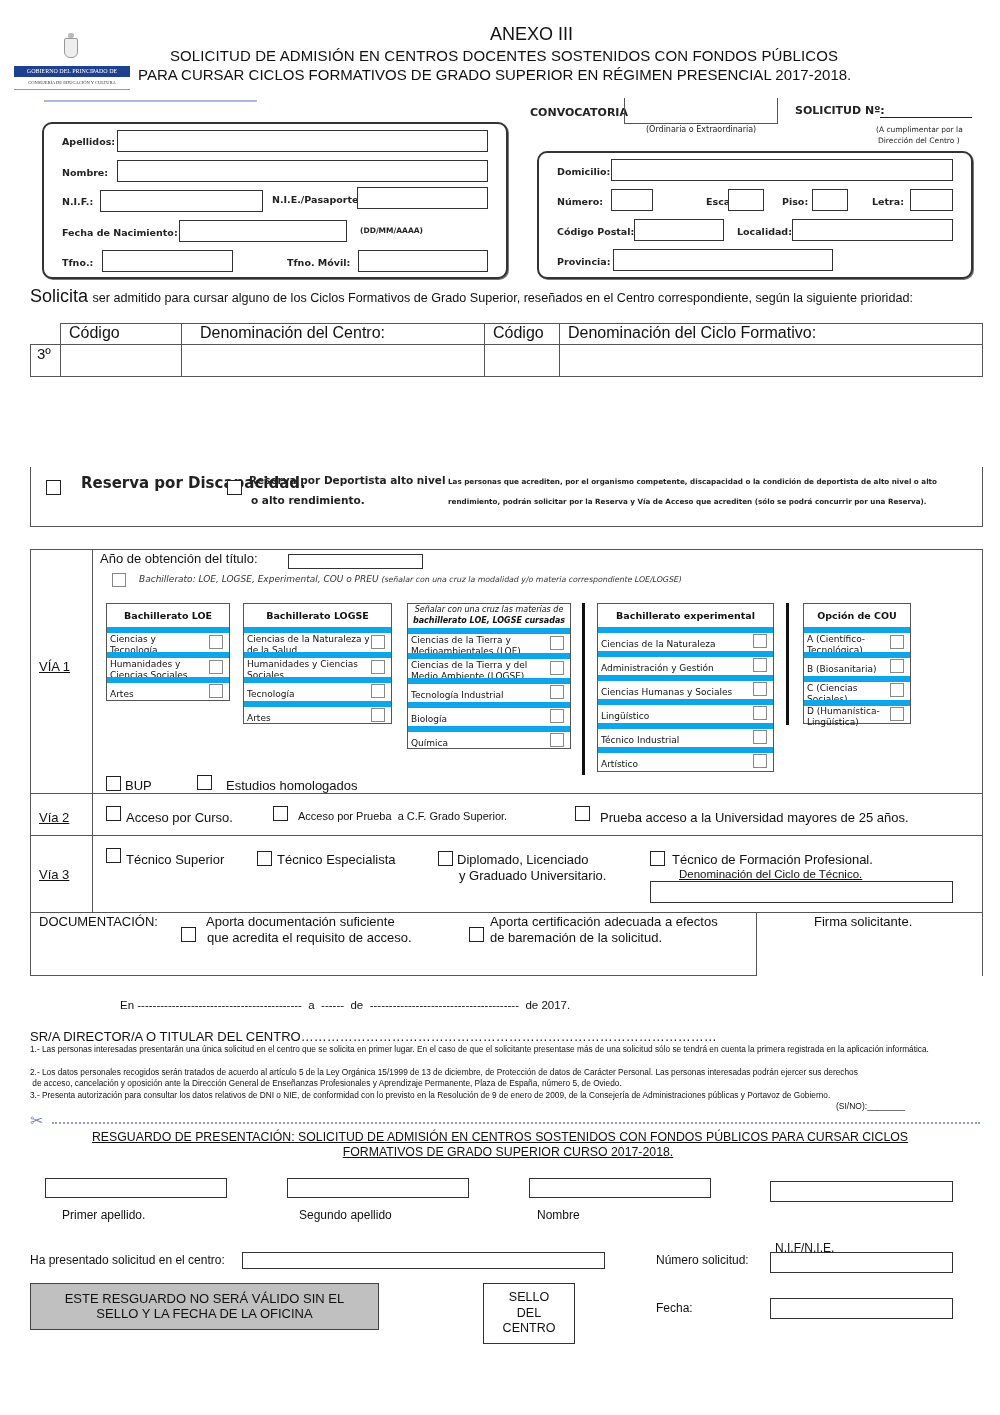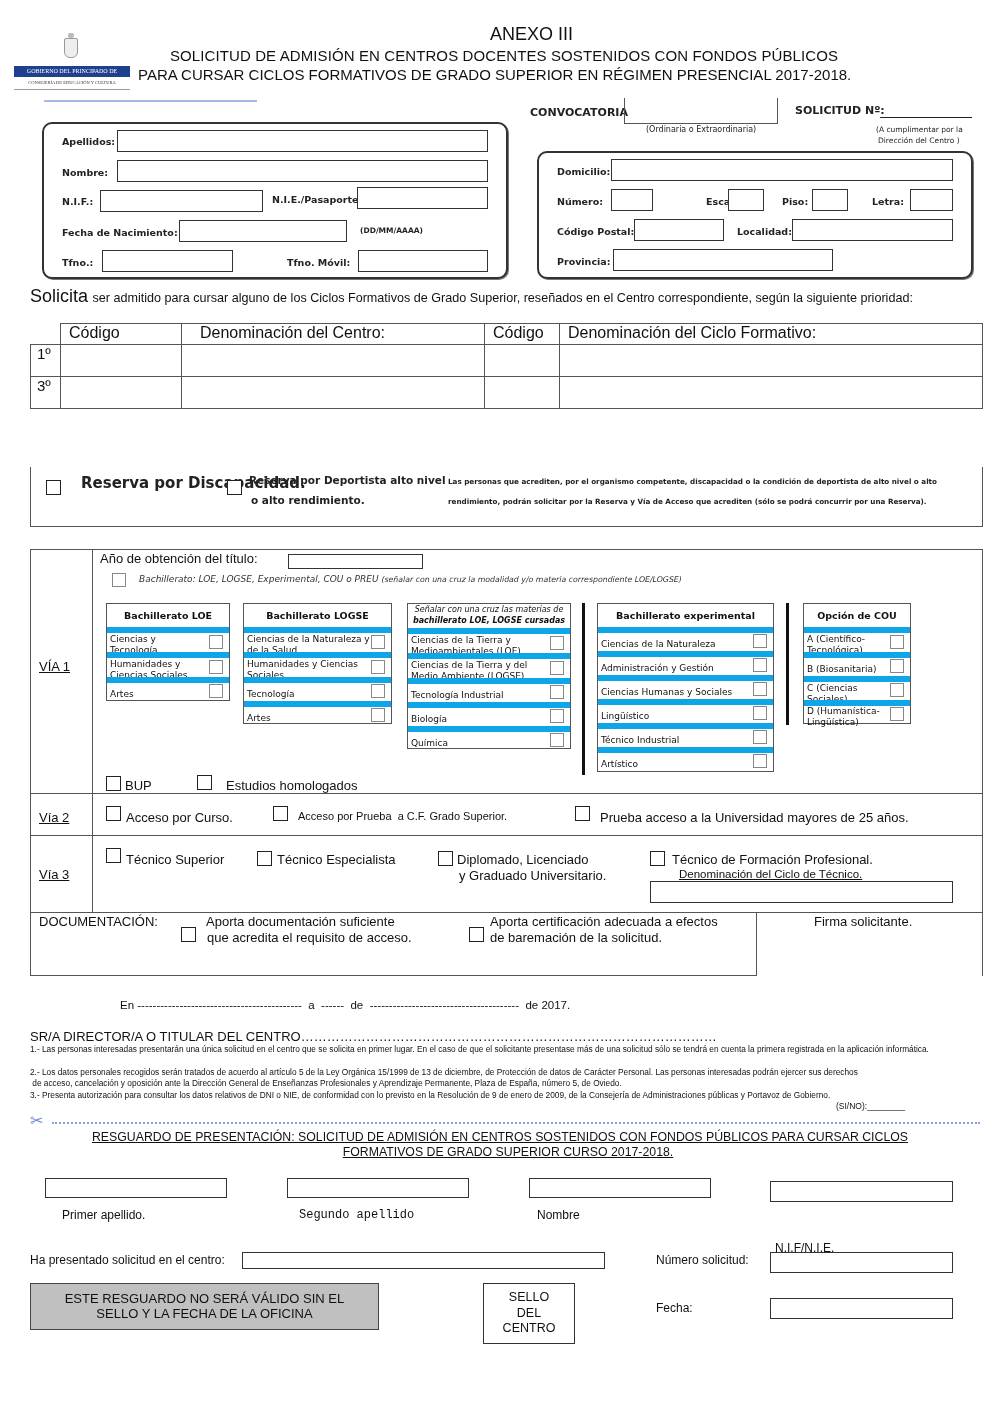--- a/index.html
+++ b/index.html
@@ -115,27 +115,20 @@
     </colgroup>
   <tbody>
       <tr class="hd">
     <td style="border-top:none;border-left:none;border-bottom:1px solid #555;padding:0;"></td>
     <td style="padding-left:8px;">Código</td>
     <td style="padding-left:18px;">Denominación del Centro:</td>
     <td style="padding-left:8px;">Código</td>
     <td style="padding-left:8px;">Denominación del Ciclo Formativo:</td>
   </tr>
   <tr>
-    <td>1º</td>
-    <td></td>
-    <td></td>
-    <td></td>
-    <td></td>
-  </tr>
-  <tr>
     <td>3º</td>
     <td></td>
     <td></td>
     <td></td>
     <td></td>
   </tr>
 </tbody>
   </table>
 
 <div class="section" style="left:30px;top:467px;width:953px;height:60px;border-top:none;"></div>
@@ -326,21 +319,21 @@
 <div class="abs" style="left:52px;top:1122px;width:928px;height:0;border-top:2px dotted #8d9be0;"></div>
 
 <div class="abs u" style="left:0;width:1000px;top:1130px;text-align:center;font-size:12.3px;">RESGUARDO DE PRESENTACIÓN: SOLICITUD DE ADMISIÓN EN CENTROS SOSTENIDOS CON FONDOS PÚBLICOS PARA CURSAR CICLOS</div>
 <div class="abs u" style="left:0;width:1016px;top:1145px;text-align:center;font-size:12.3px;">FORMATIVOS DE GRADO SUPERIOR CURSO 2017-2018.</div>
 
 <div class="box" style="left:45px;top:1178px;width:182px;height:20px;"></div>
 <div class="box" style="left:287px;top:1178px;width:182px;height:20px;"></div>
 <div class="box" style="left:529px;top:1178px;width:182px;height:20px;"></div>
 <div class="box" style="left:770px;top:1181px;width:183px;height:21px;"></div>
 <div class="abs" style="left:62px;top:1208px;font-size:12px;">Primer apellido.</div>
-<div class="abs" style="left:299px;top:1208px;font-size:12px;font-family:Liberation Mono, monospace;">Segundo apellido</div>
+<div class="abs" style="left:299px;top:1208px;font-size:12px;">Segundo apellido</div>
 <div class="abs" style="left:537px;top:1208px;font-size:12px;">Nombre</div>
 <div class="abs" style="left:775px;top:1208px;font-size:12px;margin-top:33px;">N.I.F/N.I.E.</div>
 
 <div class="abs" style="left:30px;top:1253px;font-size:12px;">Ha presentado solicitud en el centro:</div>
 <div class="box" style="left:242px;top:1252px;width:363px;height:17px;"></div>
 <div class="abs" style="left:656px;top:1253px;font-size:12px;">Número solicitud:</div>
 <div class="box" style="left:770px;top:1252px;width:183px;height:21px;"></div>
 
 <div class="abs" style="left:30px;top:1283px;width:349px;height:47px;background:#c0c0c0;border:1px solid #444;text-align:center;font-size:13px;line-height:15px;padding-top:7px;">
   <div>ESTE RESGUARDO NO SERÁ VÁLIDO SIN EL</div>

